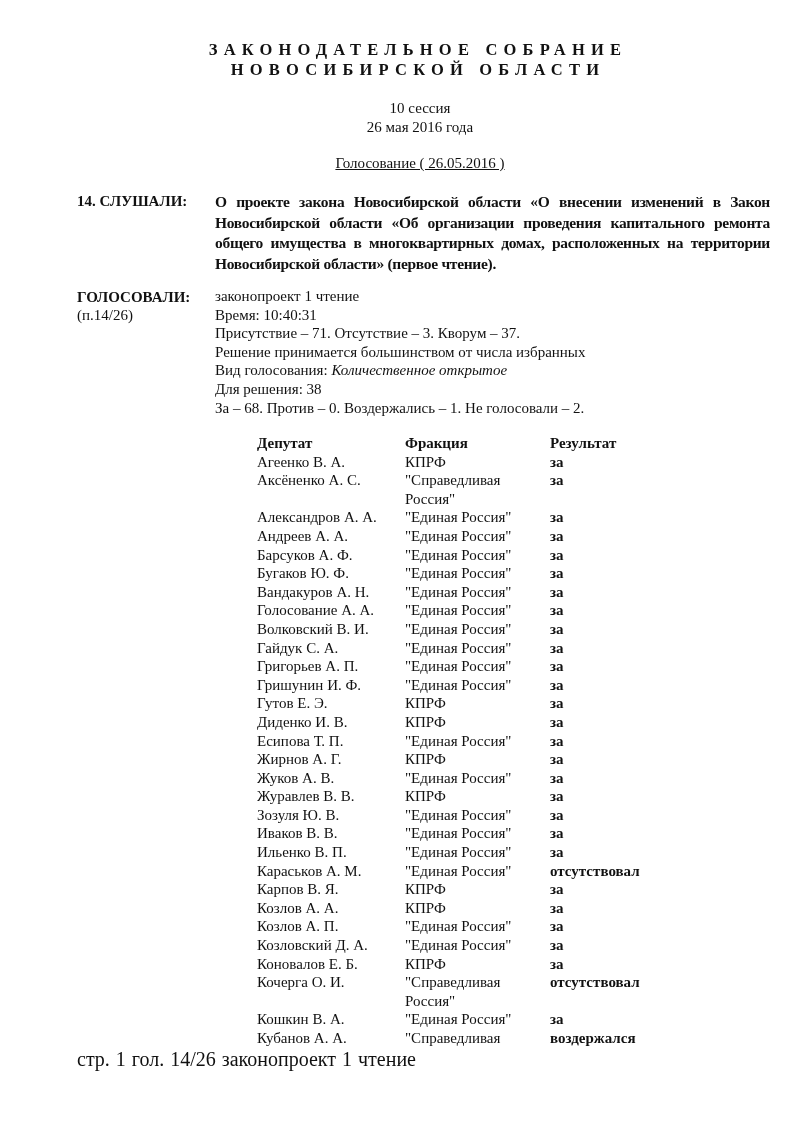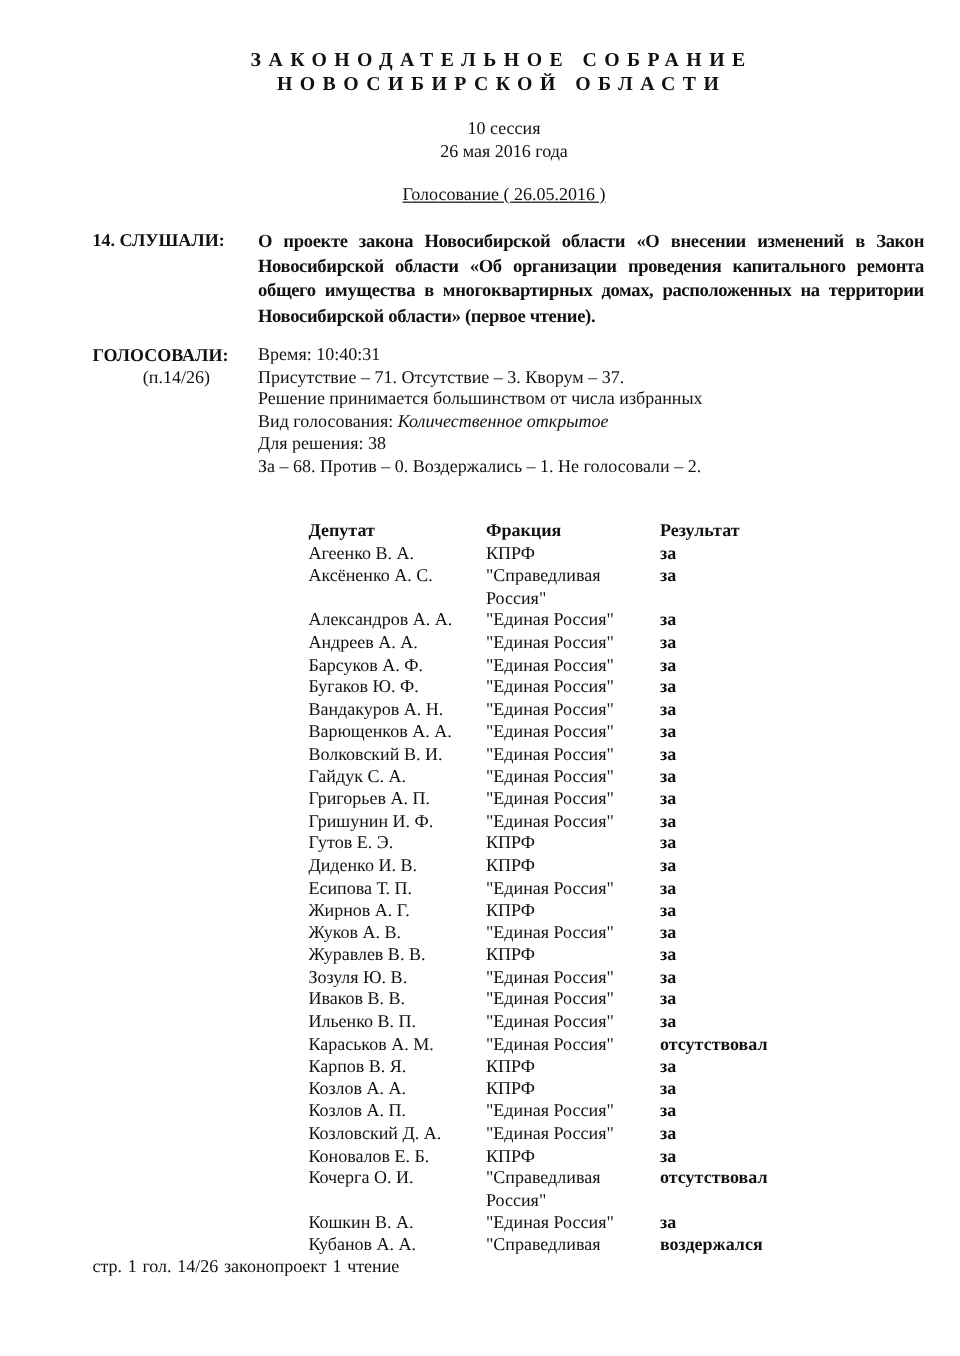--- a/index.html
+++ b/index.html
@@ -16,50 +16,51 @@
     .center { left: 0; width: 800px; text-align: center; font-size: 15px; line-height: 19px; margin-left: 20px; }
     .underline { text-decoration: underline; }
     .heard-label { left: 77px; top: 193px; font-weight: bold; font-size: 15px; }
     .heard-text {
       left: 215px; top: 192px; width: 555px; font-weight: bold; font-size: 15.5px;
       line-height: 20.5px; text-align: justify;
       font-family: "Liberation Sans Narrow", "Liberation Serif", serif;
       letter-spacing: -0.3px;
     }
     .voted-label { left: 77px; top: 288px; font-weight: bold; line-height: 19px; }
-    .voted-sub { left: 77px; top: 306px; line-height: 19px; margin-left: 42px; }
+    .voted-sub { left: 77px; top: 306px; line-height: 19px; }
     .voted-lines { left: 215px; top: 287px; line-height: 18.6px; }
     .voted-lines div { white-space: nowrap; }
     .table { left: 257px; top: 434px; width: 420px; }
     .row { display: flex; line-height: 18.6px; }
     .c1 { width: 148px; flex: none; }
     .c2 { width: 145px; flex: none; }
     .c3 { flex: 1; font-weight: bold; }
     .hdr { font-weight: bold; justify-content: center; }
-    .footer { left: 77px; top: 1048px; font-size: 15px; word-spacing: 1px; }
+    .footer { left: 77px; top: 1048px; font-size: 20px; word-spacing: 1px; }
   </style>
 </head>
 <body>
 
 <div class="abs org-title" style="top:40px;">ЗАКОНОДАТЕЛЬНОЕ   СОБРАНИЕ</div>
 <div class="abs org-title" style="top:60px;">НОВОСИБИРСКОЙ   ОБЛАСТИ</div>
 
 <div class="abs center" style="top:99px;">10 сессия</div>
 <div class="abs center" style="top:118px;">26 мая 2016 года</div>
 <div class="abs center" style="top:154px;">
   <span class="underline">Голосование ( 26.05.2016 )</span>
 </div>
 
 <div class="abs heard-label">14. СЛУШАЛИ:</div>
 <div class="abs heard-text">О проекте закона Новосибирской области «О внесении изменений в Закон Новосибирской области «Об организации проведения капитального ремонта общего имущества в многоквартирных домах, расположенных на территории Новосибирской области» (первое чтение).</div>
 
 <div class="abs voted-label">ГОЛОСОВАЛИ:</div>
 <div class="abs voted-sub">(п.14/26)</div>
 
 <div class="abs voted-lines">
+  <div>законопроект 1 чтение</div>
   <div>Время: 10:40:31</div>
   <div>Присутствие – 71. Отсутствие – 3. Кворум – 37.</div>
   <div>Решение принимается большинством от числа избранных</div>
   <div><span>Вид голосования: </span><i>Количественное открытое</i></div>
   <div>Для решения: 38</div>
   <div>За – 68. Против – 0. Воздержались – 1. Не голосовали – 2.</div>
 </div>
 
 <div class="abs table">
   <div class="row hdr">
@@ -97,21 +98,21 @@
         <div class="c1">Бугаков Ю. Ф.</div>
         <div class="c2">"Единая Россия"</div>
         <div class="c3">за</div>
       </div>
       <div class="row">
         <div class="c1">Вандакуров А. Н.</div>
         <div class="c2">"Единая Россия"</div>
         <div class="c3">за</div>
       </div>
       <div class="row">
-        <div class="c1">Варющенков А. А.</div>
+        <div class="c1">Голосование А. А.</div>
         <div class="c2">"Единая Россия"</div>
         <div class="c3">за</div>
       </div>
       <div class="row">
         <div class="c1">Волковский В. И.</div>
         <div class="c2">"Единая Россия"</div>
         <div class="c3">за</div>
       </div>
       <div class="row">
         <div class="c1">Гайдук С. А.</div>

